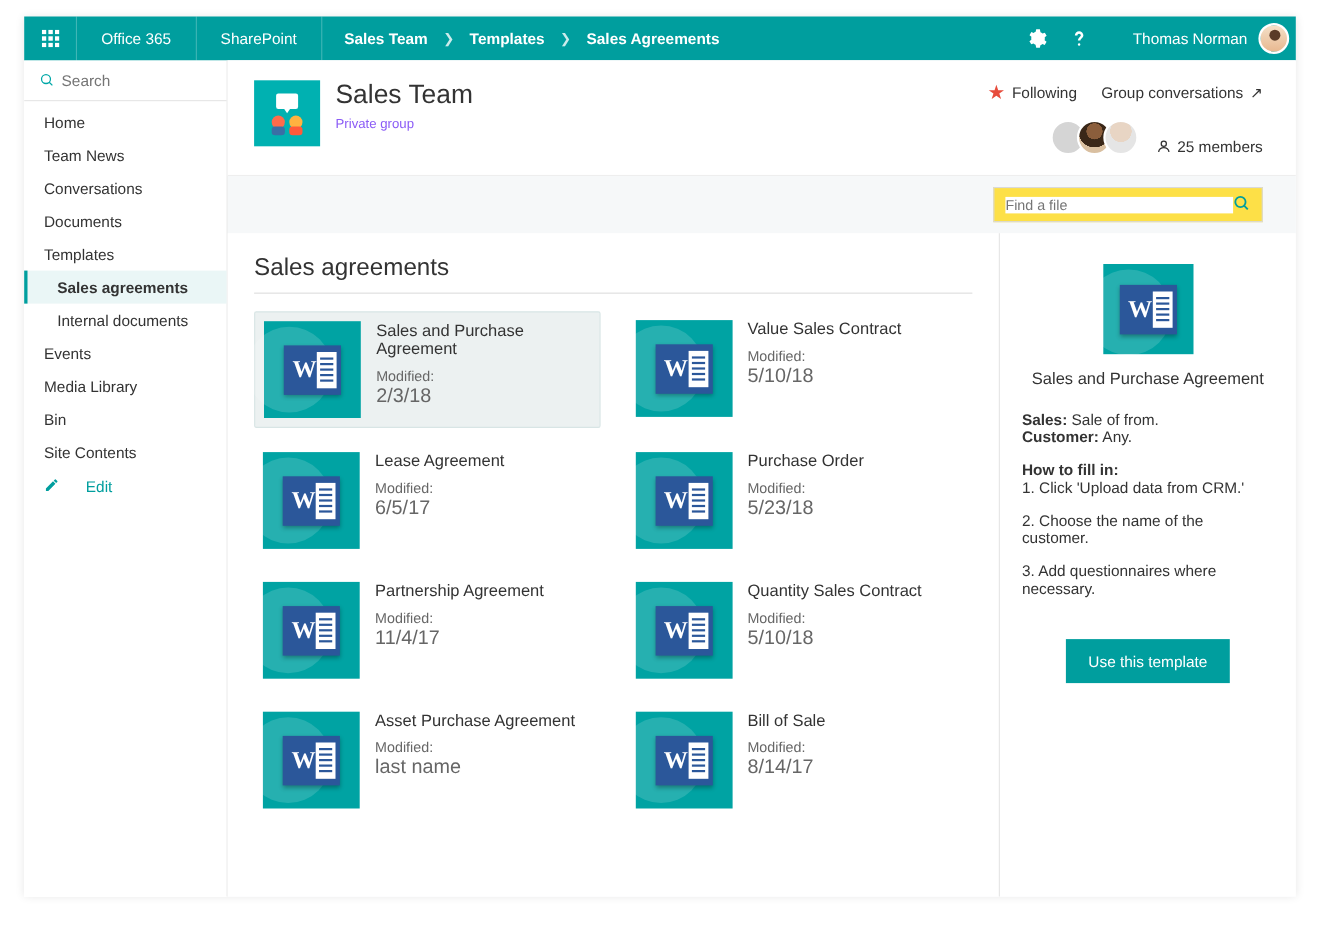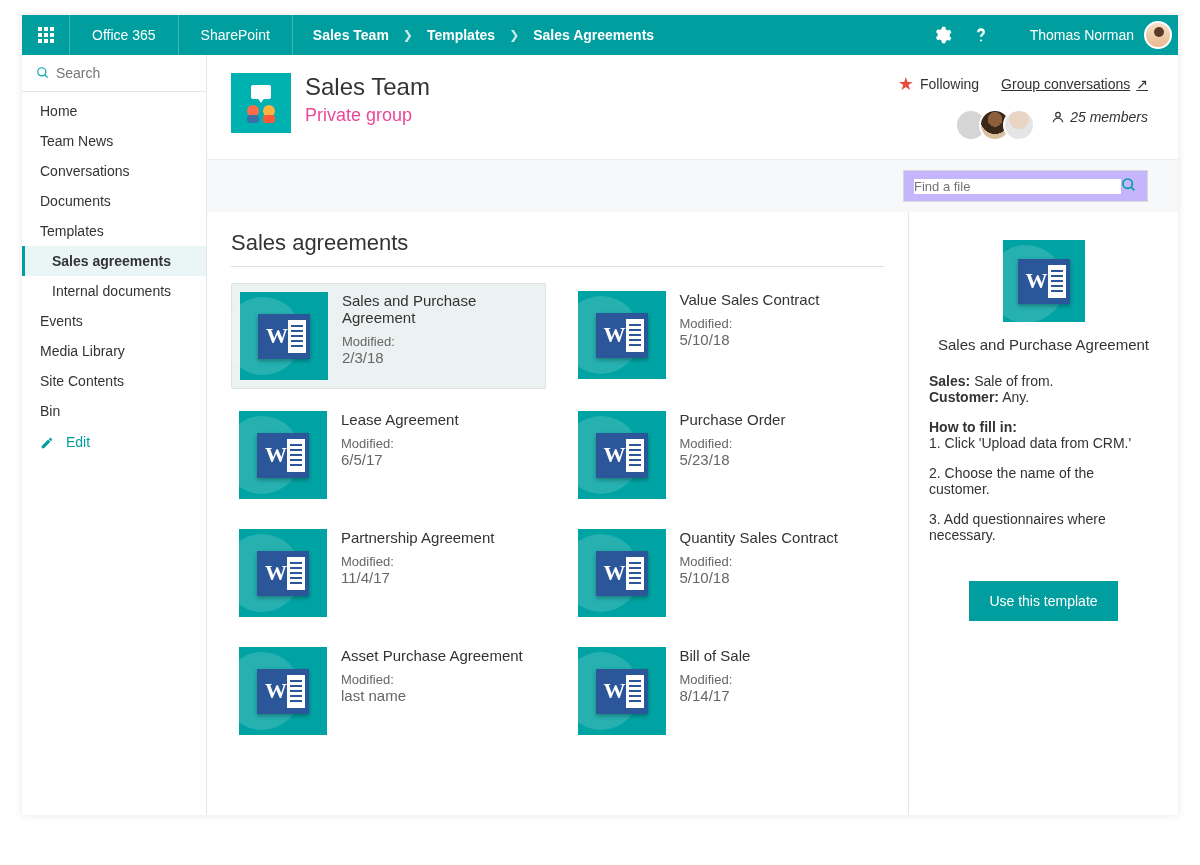--- a/index.html
+++ b/index.html
@@ -65,55 +65,55 @@
   padding: 7px 18px;
   color: #333; cursor: pointer;
 }
 .nav-item.sub { padding-left: 30px; }
 .nav-item.active {
   background: #eaf6f6;
   border-left: 3px solid #009e9e;
   font-weight: 700;
   padding-left: 27px;
 }
-.nav-edit { display: flex; align-items: flex-end; gap: 12px; padding: 8px 18px; color: #009e9e; cursor: pointer; }
+.nav-edit { display: flex; align-items: flex-start; gap: 24px; padding: 8px 18px; color: #009e9e; cursor: pointer; }
 
 .main { flex: 1; background: #f6f8f9; display: flex; flex-direction: column; }
 .team-header {
   background: #fff;
   padding: 18px 30px 18px 24px;
   display: flex;
   border-bottom: 1px solid #eee;
 }
 .team-logo {
   width: 60px; height: 60px; background: #00b1b1;
   display: flex; align-items: center; justify-content: center;
   margin-right: 14px;
 }
 .team-logo svg {}
 .team-title h1 { font-size: 24px; color: #333; font-weight: 400; }
-.team-title .subtitle { font-size: 18px; color: #ec4899; margin-top: 4px; }
+.team-title .subtitle { font-size: 12px; color: #8b5cf6; margin-top: 4px; }
 .team-right { margin-left: auto; text-align: right; }
 .team-right .row1 { display: flex; gap: 22px; justify-content: flex-end; align-items: center; margin-bottom: 14px; }
 .following { color: #333; display: flex; align-items: center; gap: 6px; cursor: pointer; }
 .following .star { color: #e74c3c; font-size: 18px; }
-.group-conv { color: #333; cursor: pointer; display: flex; align-items: center; gap: 6px; text-decoration: underline; }
-.team-right .row2 { display: flex; justify-content: flex-end; align-items: flex-start; gap: 16px; font-style: italic; }
+.group-conv { color: #333; cursor: pointer; display: flex; align-items: center; gap: 6px; }
+.team-right .row2 { display: flex; justify-content: flex-end; align-items: flex-end; gap: 16px; }
 .member-avatars { display: flex; }
 .member-avatars .av {
   width: 32px; height: 32px; border-radius: 50%; border: 2px solid #fff;
   margin-left: -8px; background: #ccc;
 }
 .member-avatars .av:first-child { margin-left: 0; }
 .member-count { display: flex; align-items: center; gap: 5px; color: #333; cursor: pointer; }
 
 .find-bar { display: flex; justify-content: flex-end; padding: 10px 30px; }
 .find-file {
   border: 1px solid #d9d9d9;
-  background: #c4b5fd;
+  background: #fde047;
   width: 245px; height: 32px;
   display: flex; align-items: center;
   padding: 0 10px;
 }
 .find-file input { border: none; outline: none; width: 100%; font-size: 13px; color: #666; }
 .find-file .searchic { color: #009e9e; font-weight: bold; }
 
 .content-area { display: flex; flex: 1; background: #fff; margin: 0; }
 .list-panel { flex: 1; padding: 18px 24px; }
 .list-panel h2 { font-size: 22px; font-weight: 400; color: #333; border-bottom: 1px solid #ddd; padding-bottom: 10px; margin-bottom: 16px; }
@@ -148,21 +148,21 @@
 .word-badge .doclines::before {
   content: ""; position: absolute; left: 3px; top: 5px; right: 3px; height: 2px; background: #2b579a;
   box-shadow: 0 5px 0 #2b579a, 0 10px 0 #2b579a, 0 15px 0 #2b579a, 0 20px 0 #2b579a;
 }
 .word-badge span {
   position: relative; color: #fff; font-weight: bold; font-size: 22px; font-family: Georgia, serif;
   margin-left: -14px;
 }
 .doc-meta .name { font-size: 15px; color: #333; margin-bottom: 8px; }
 .doc-meta .modlabel { font-size: 13px; color: #666; }
-.doc-meta .moddate { font-size: 15px; color: #666; }
+.doc-meta .moddate { font-size: 18px; color: #666; }
 
 .detail-panel {
   width: 270px; border-left: 1px solid #e5e5e5;
   padding: 28px 20px;
   display: flex; flex-direction: column; align-items: center;
 }
 .detail-panel .doc-icon { width: 82px; height: 82px; }
 .detail-title { font-size: 15px; text-align: center; margin-top: 14px; color: #333; }
 .detail-body { margin-top: 20px; width: 100%; color: #333; font-size: 14px; }
 .detail-body p { margin-bottom: 14px; }
@@ -231,22 +231,22 @@
       <div class="nav" id="nav">
           <div class="nav-item">Home</div>
           <div class="nav-item">Team News</div>
           <div class="nav-item">Conversations</div>
           <div class="nav-item">Documents</div>
           <div class="nav-item">Templates</div>
           <div class="nav-item sub active">Sales agreements</div>
           <div class="nav-item sub">Internal documents</div>
           <div class="nav-item">Events</div>
           <div class="nav-item">Media Library</div>
+          <div class="nav-item">Bin</div>
           <div class="nav-item">Site Contents</div>
-          <div class="nav-item">Bin</div>
         </div>
       <div class="nav-edit">
         <svg width="14" height="14" viewBox="0 0 24 24" fill="#009e9e">
             <path d="M3 17.25V21h3.75L17.81 9.94l-3.75-3.75L3 17.25zM20.71 7.04a1 1 0 000-1.41l-2.34-2.34a1 1 0 00-1.41 0l-1.83 1.83 3.75 3.75 1.83-1.83z"></path>
           </svg>
         <span>Edit</span>
       </div>
     </div>
 
     <div class="main">

